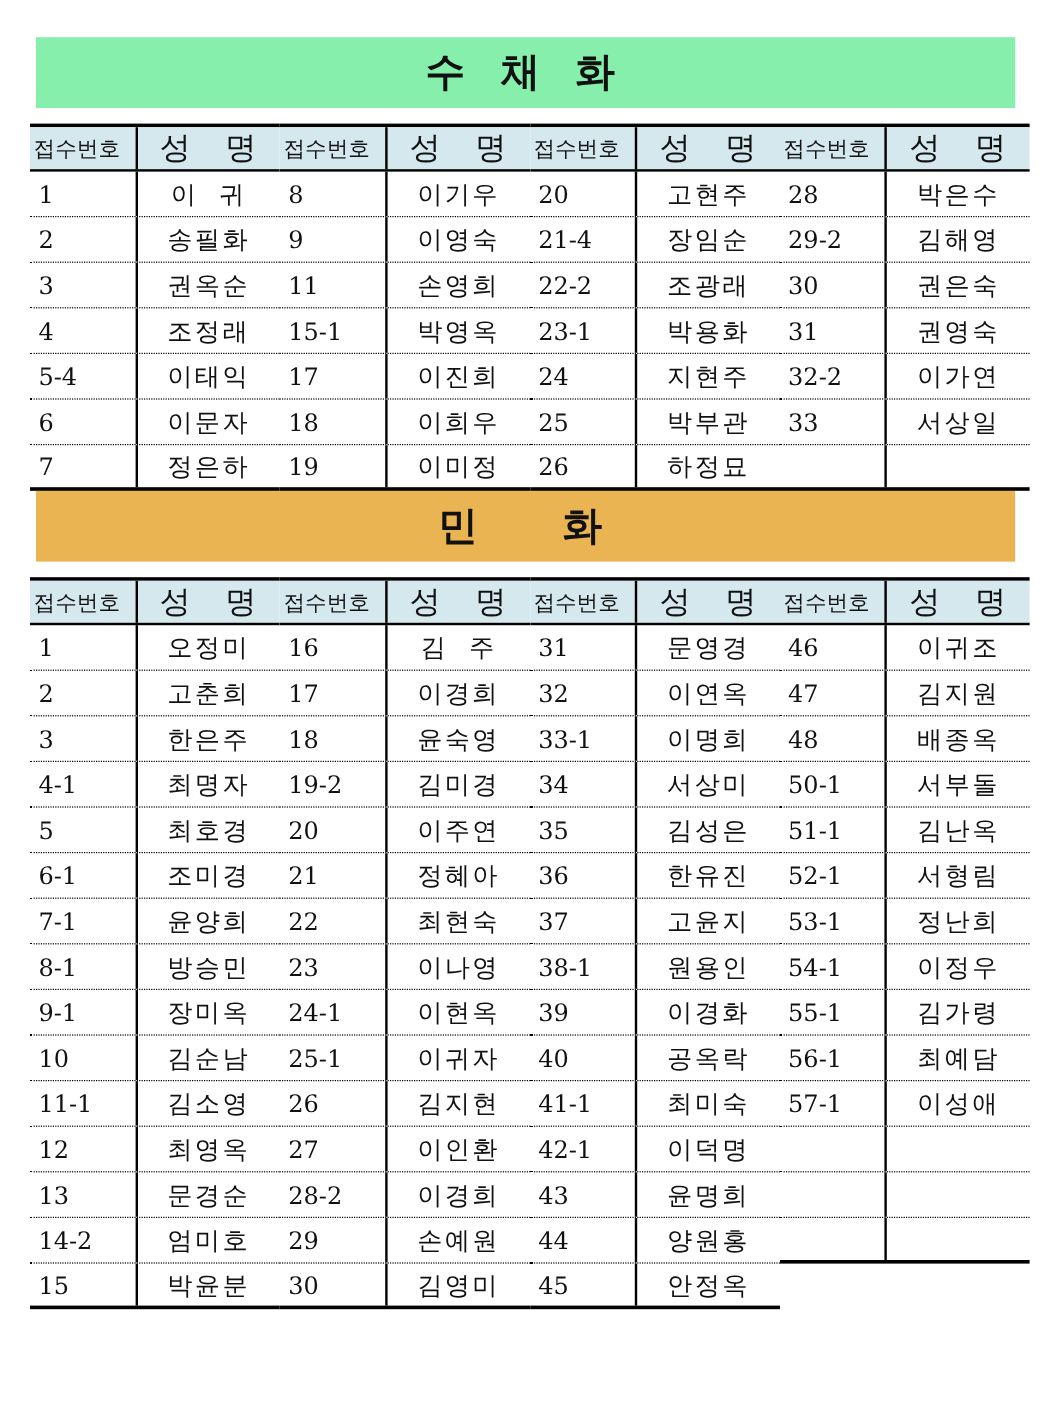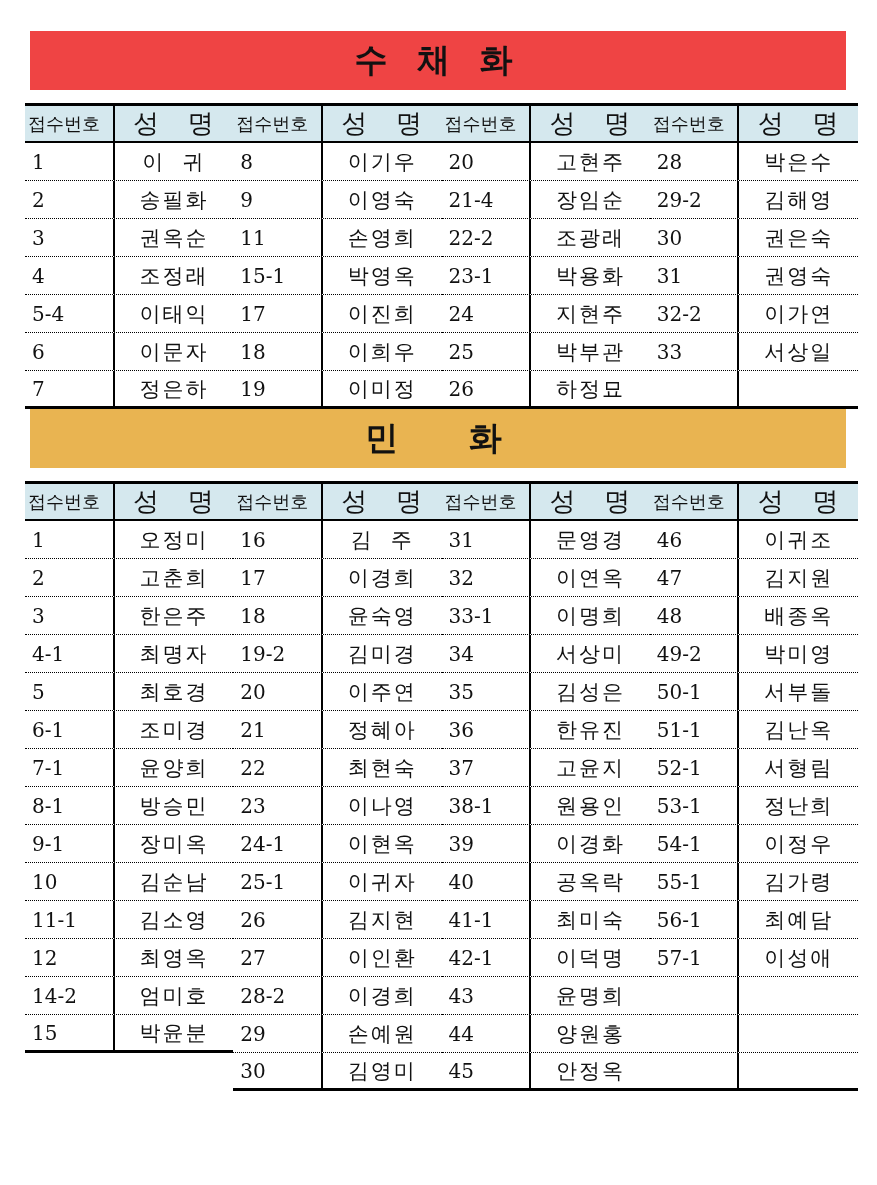--- a/index.html
+++ b/index.html
@@ -87,21 +87,21 @@
   }
   .section-minhwa {
   }
 </style>
 </head>
 <body>
 
 <div class="page">
 
   <section class="section-watercolor">
-    <div class="banner" style="background: #ef4444;">
+    <div class="banner" style="background: #86efac;">
       <span class="title">수 채 화</span>
     </div>
     <div class="tables">
         <div class="tbl">
           <div class="row thead" style="background: rgb(213, 232, 238);">
             <div class="cell no">접수번호</div>
             <div class="cell nm">성   명</div>
           </div>
           <div class="row">
             <div class="cell no">1</div>
@@ -289,20 +289,24 @@
           </div>
           <div class="row">
             <div class="cell no">11-1</div>
             <div class="cell nm">김소영</div>
           </div>
           <div class="row">
             <div class="cell no">12</div>
             <div class="cell nm">최영옥</div>
           </div>
           <div class="row">
+            <div class="cell no">13</div>
+            <div class="cell nm">문경순</div>
+          </div>
+          <div class="row">
             <div class="cell no">14-2</div>
             <div class="cell nm">엄미호</div>
           </div>
           <div class="row">
             <div class="cell no">15</div>
             <div class="cell nm">박윤분</div>
           </div>
         </div>
         <div class="tbl">
           <div class="row thead" style="background: rgb(213, 232, 238);">
@@ -445,24 +449,20 @@
             <div class="cell no">46</div>
             <div class="cell nm">이귀조</div>
           </div>
           <div class="row">
             <div class="cell no">47</div>
             <div class="cell nm">김지원</div>
           </div>
           <div class="row">
             <div class="cell no">48</div>
             <div class="cell nm">배종옥</div>
-          </div>
-          <div class="row">
-            <div class="cell no">49-2</div>
-            <div class="cell nm">박미영</div>
           </div>
           <div class="row">
             <div class="cell no">50-1</div>
             <div class="cell nm">서부돌</div>
           </div>
           <div class="row">
             <div class="cell no">51-1</div>
             <div class="cell nm">김난옥</div>
           </div>
           <div class="row">

